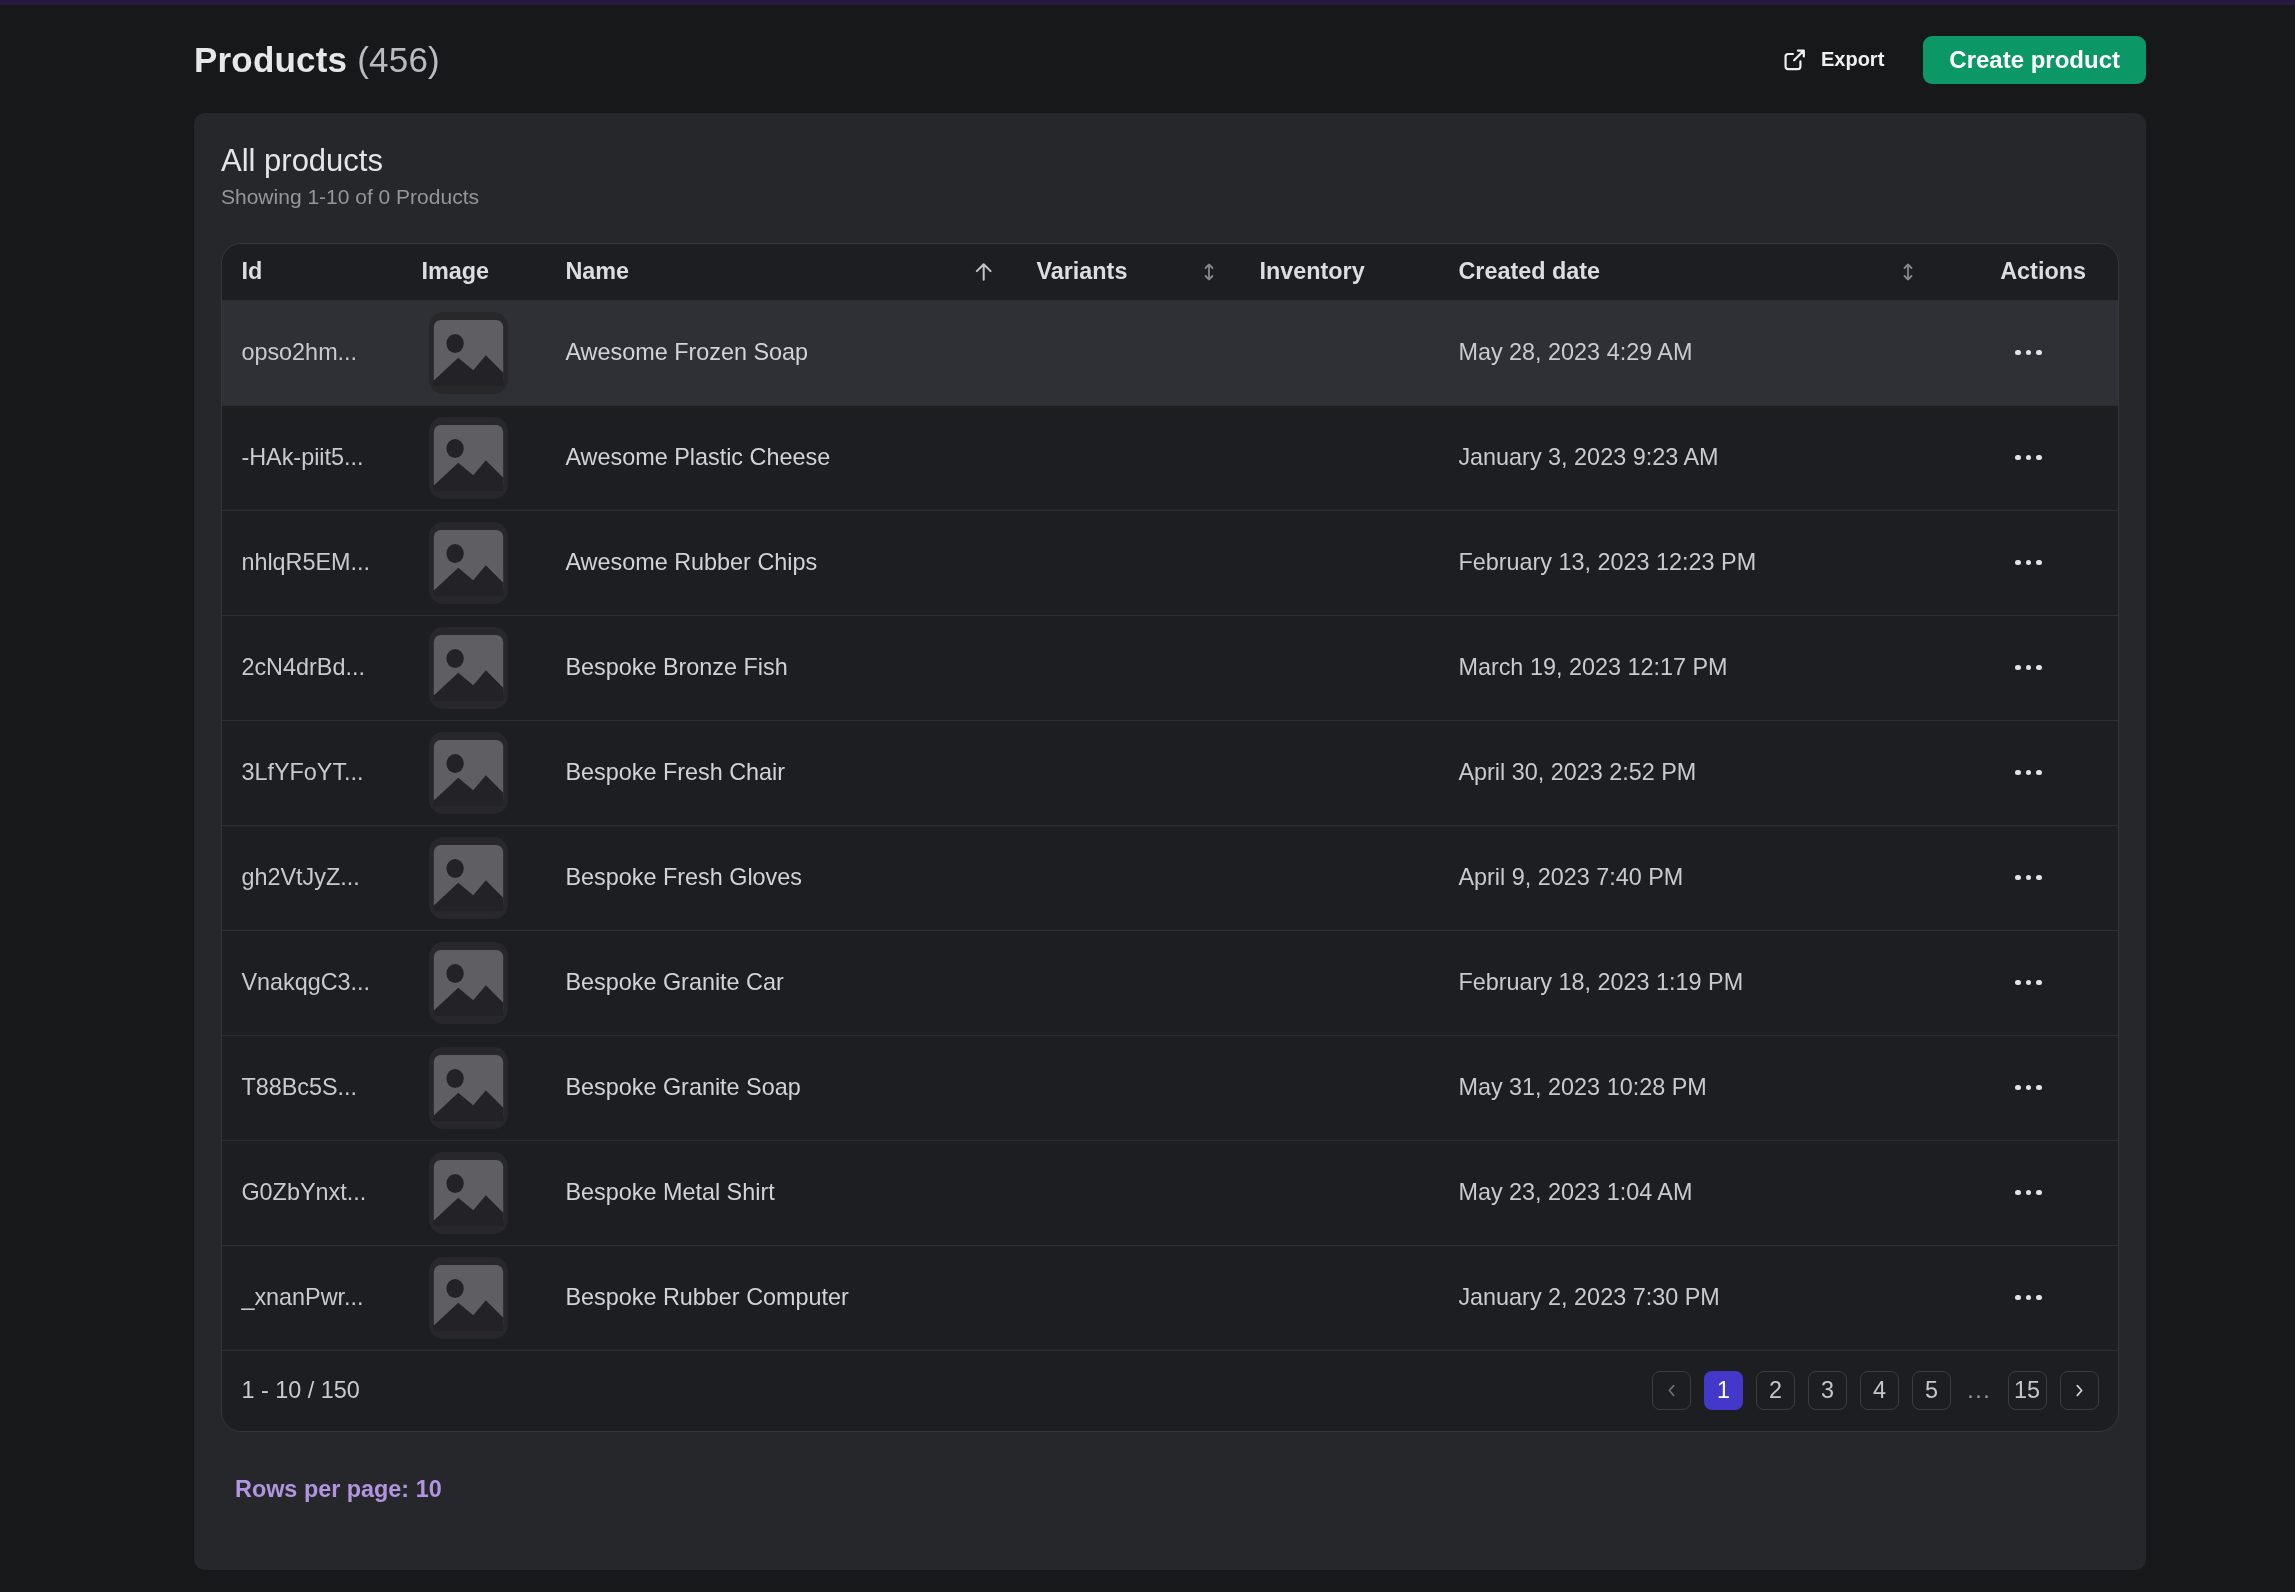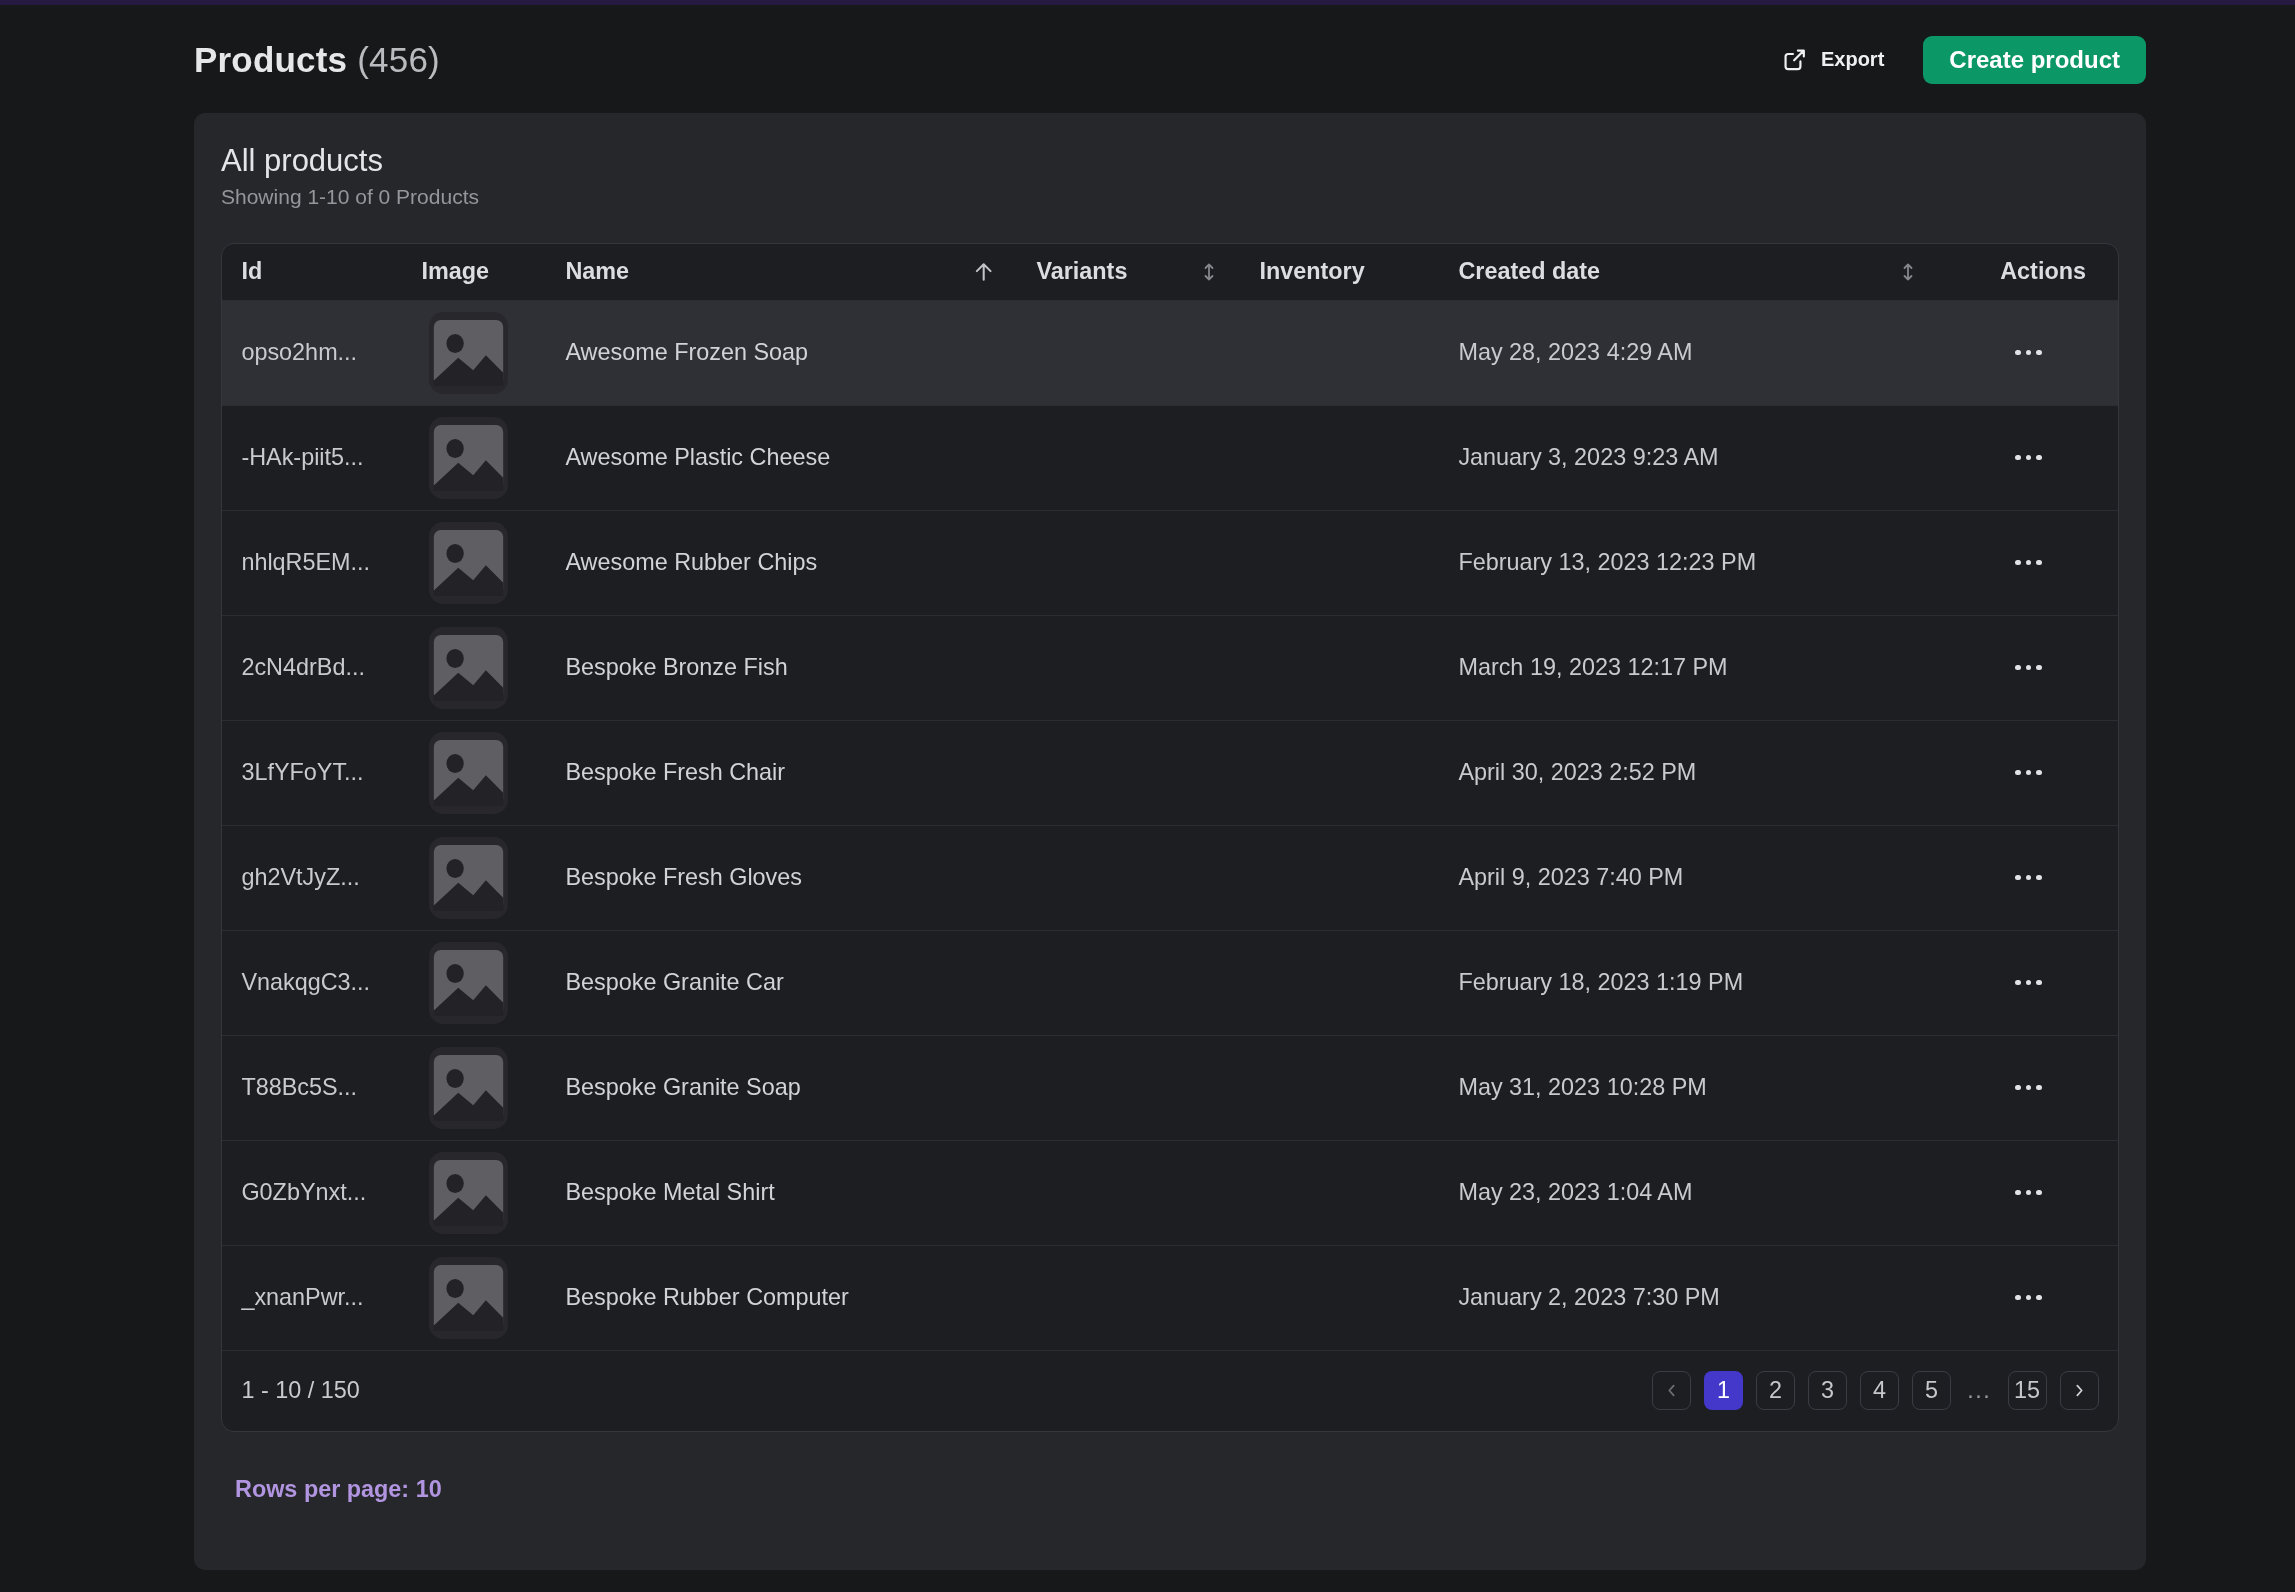--- a/index.html
+++ b/index.html
@@ -35,21 +35,21 @@
   .card {
     margin:29px 149px 0 194px; height:1457px;
     background:#26272b; border-radius:11.3px; padding:29px 27px;
   }
   .card-title { font-size:31px; font-weight:500; color:#e4e5e8; line-height:37px; }
   .card-subtitle { margin-top:4.8px; font-size:21px; color:#95969b; line-height:26px; }
 
   
   .table {
     margin-top:33px; background:#1d1e22;
-    border:0.8px solid #36373d; border-radius:13px; overflow:hidden;
+    border:0.8px solid #36373d; border-radius:20px; overflow:hidden;
   }
   .tr, .thead {
     display:grid;
     grid-template-columns:180px 144px 471px 223px 199px 500px 1fr;
     align-items:center;
   }
   .thead { height:56px; font-size:23.4px; font-weight:700; color:#dcdde0; }
   .th { display:flex; align-items:center; justify-content:space-between; padding:0 19.4px; }
   .th.right { justify-content:flex-end; padding-right:32px; }
   .sort-icon { display:flex; align-items:center; }

